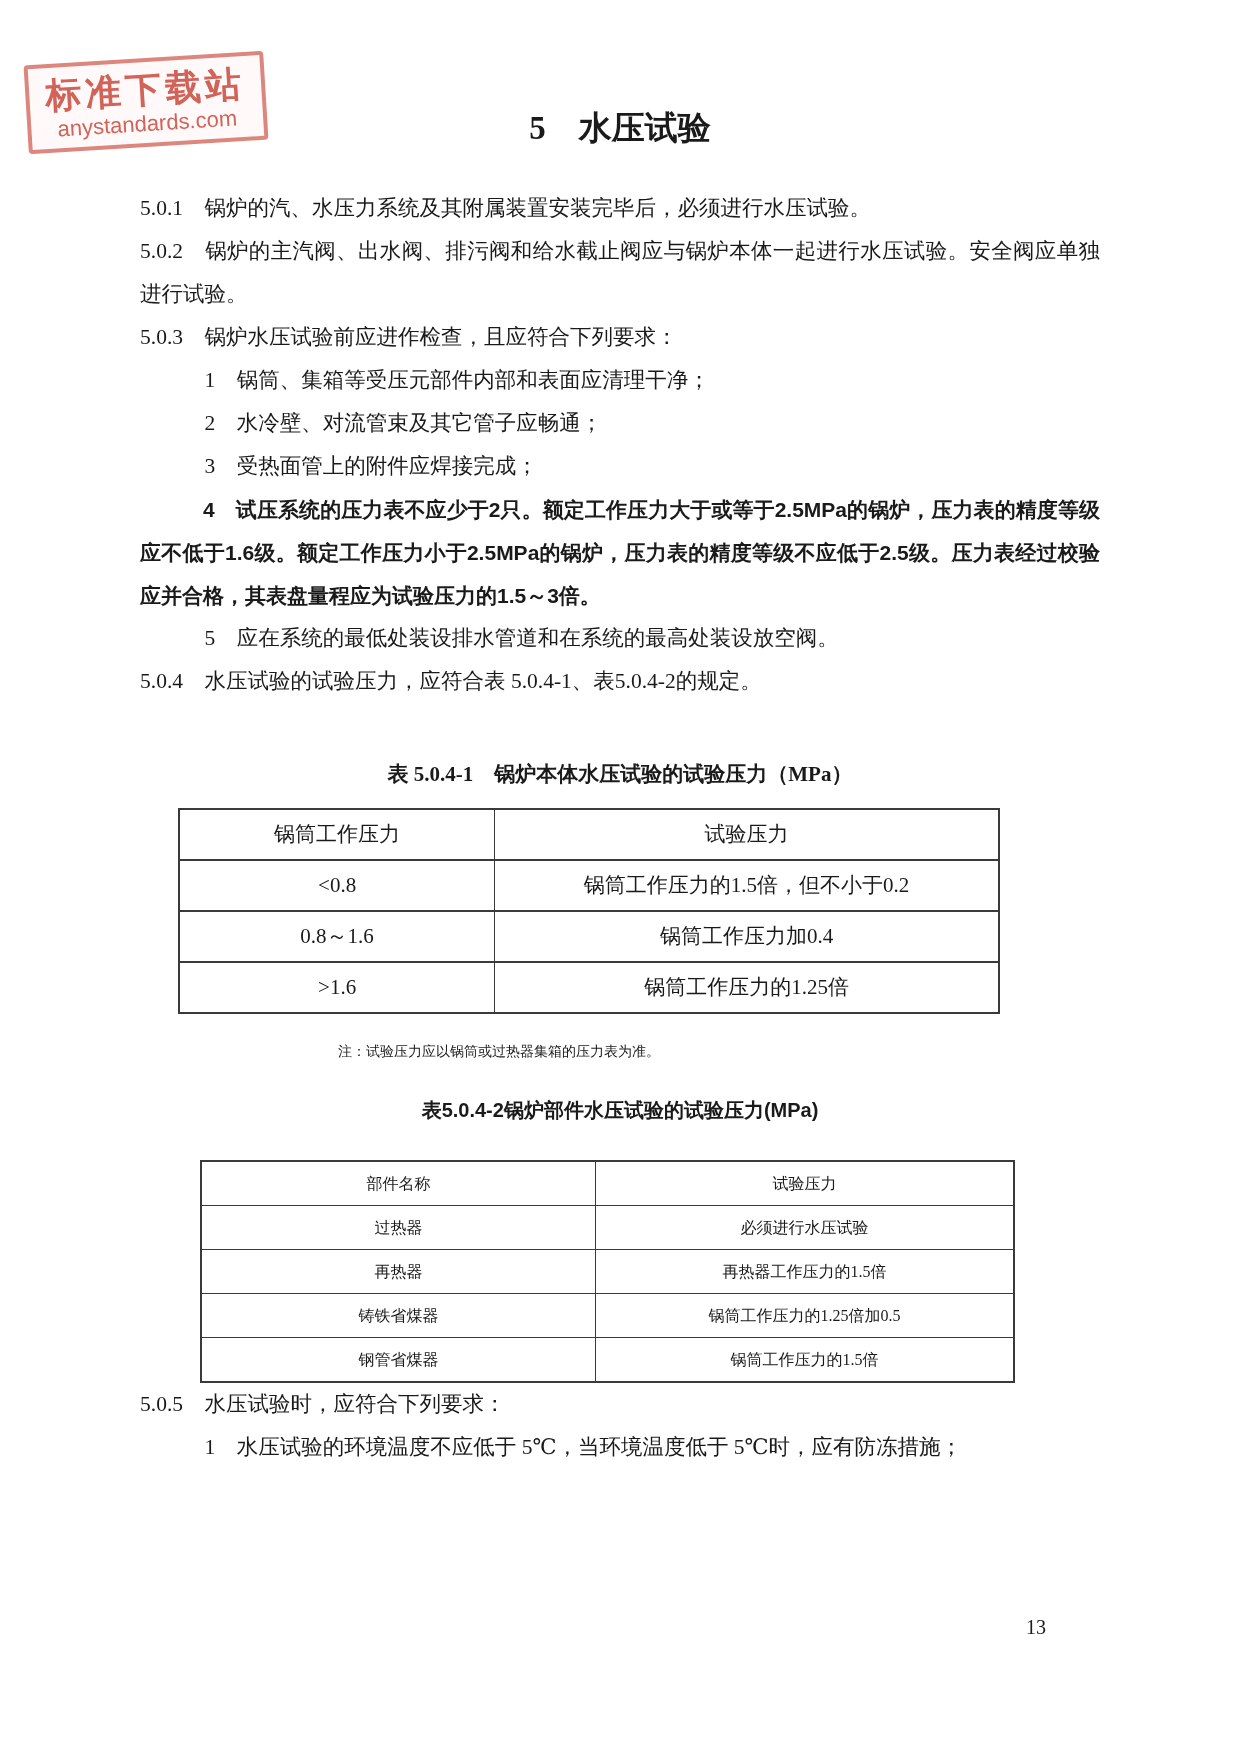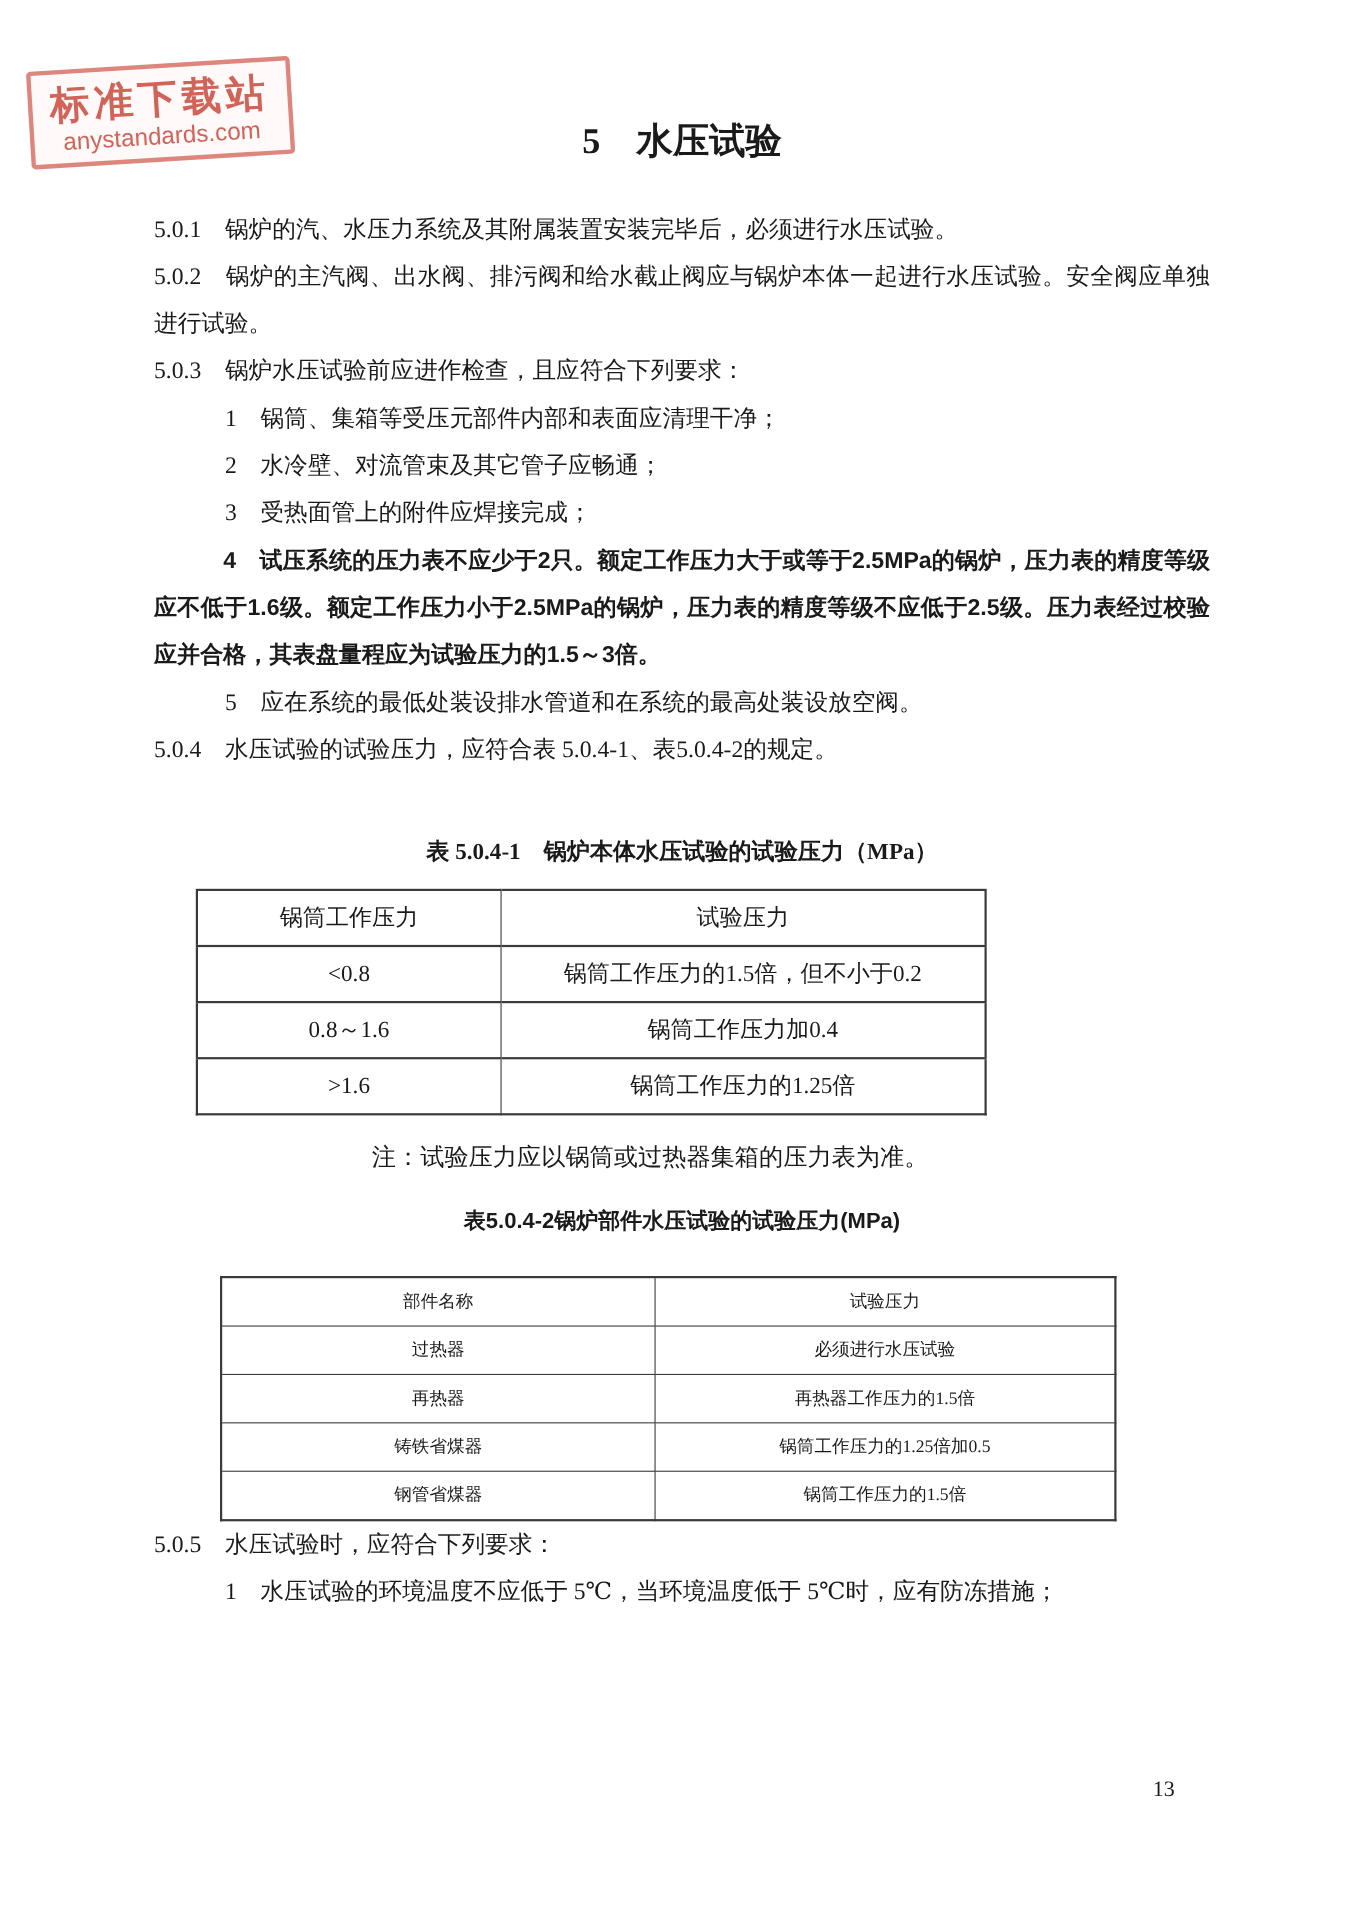--- a/index.html
+++ b/index.html
@@ -55,38 +55,38 @@
   }
 
   .caption1 {
     margin-top: 50px;
     text-align: center;
     font-weight: bold;
     font-size: 21px;
     white-space: pre-wrap;
   }
   table.t1 {
-    width: 719px; margin: 12px 0 0 38px;
+    width: 822px; margin: 12px 0 0 38px;
     border-collapse: collapse;
     border: 2px solid #3a3a3a;
     text-align: center;
     font-size: 21px;
   }
   table.t1 th, table.t1 td {
     border: 1px solid #3a3a3a;
     border-top-width: 2px;
     height: 49px;
     font-weight: normal;
     padding: 0 6px;
   }
   table.t1 col.c1 { width: 38.5%; }
 
   .note {
     margin: 16px 0 0 198px;
-    font-size: 22px;
+    font-size: 14px;
   }
   .caption2 {
     margin-top: 16px;
     text-align: center;
     font-weight: bold;
     font-size: 20px;
     font-family: "Liberation Sans", "DejaVu Sans", sans-serif;
     white-space: pre-wrap;
   }
   table.t2 {
@@ -101,21 +101,21 @@
     height: 35px;
     font-weight: normal;
     padding: 0 6px;
   }
   table.t2 col.c1 { width: 48.5%; }
 
   .end-block { margin-top: 62px; }
 
   .page-number {
     position: absolute;
-    left: 1048px; top: 1616px;
+    left: 1026px; top: 1616px;
     font-size: 20px;
   }
 </style>
 </head>
 <body>
 
 <div class="page">
 
   <div class="stamp">
     <div class="stamp-cn">标准下载站</div>

